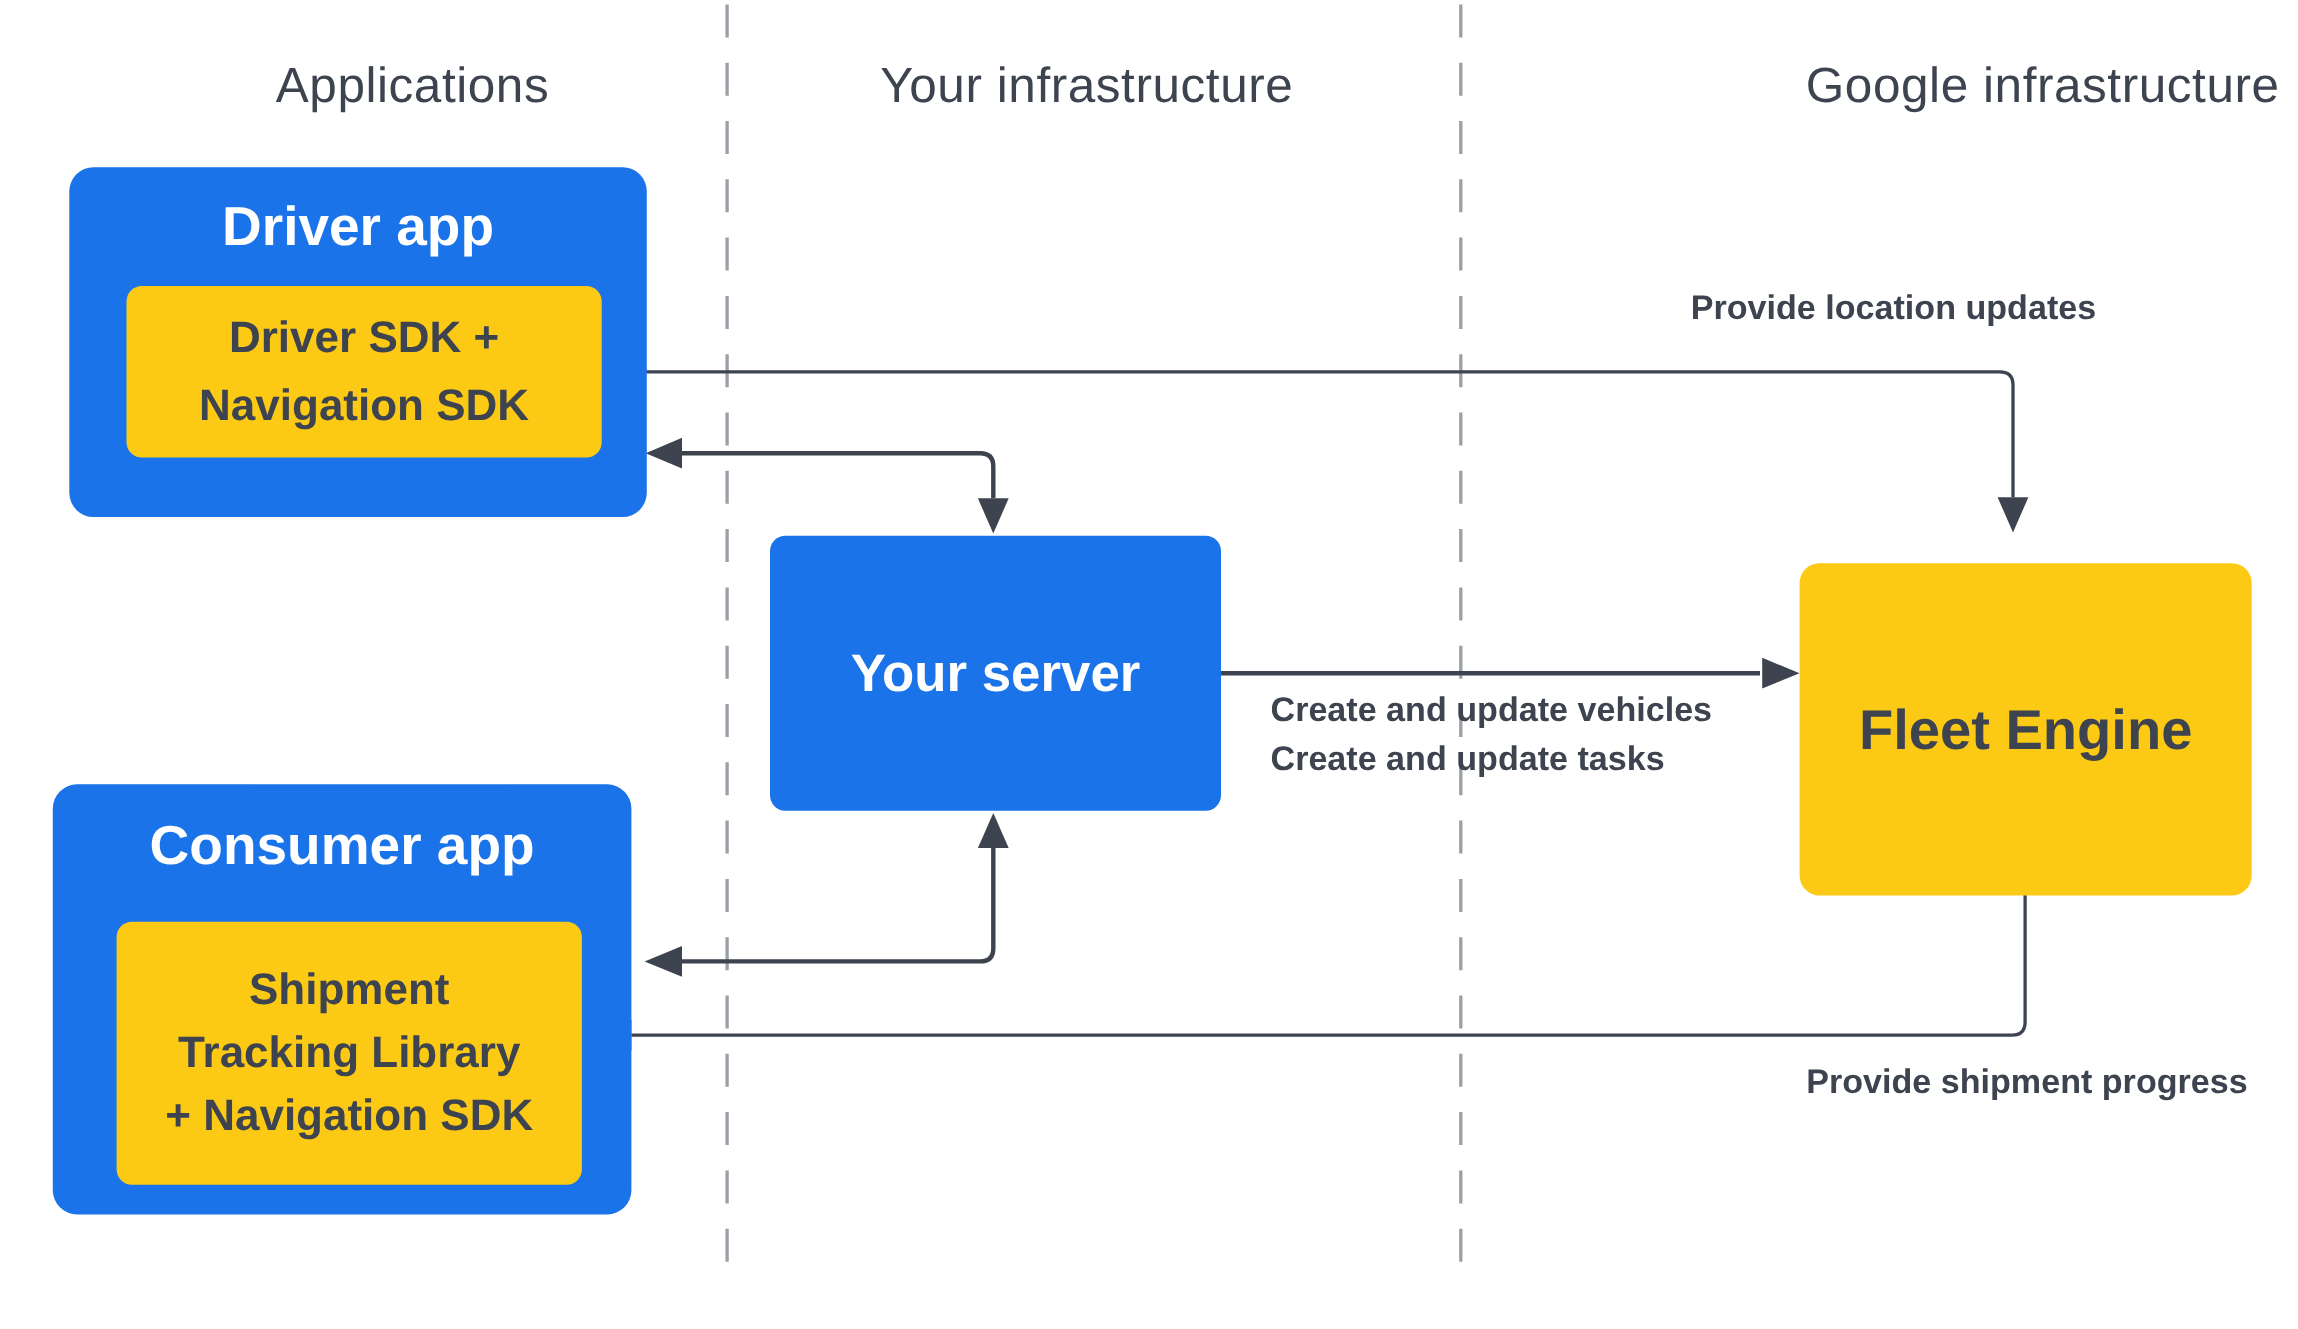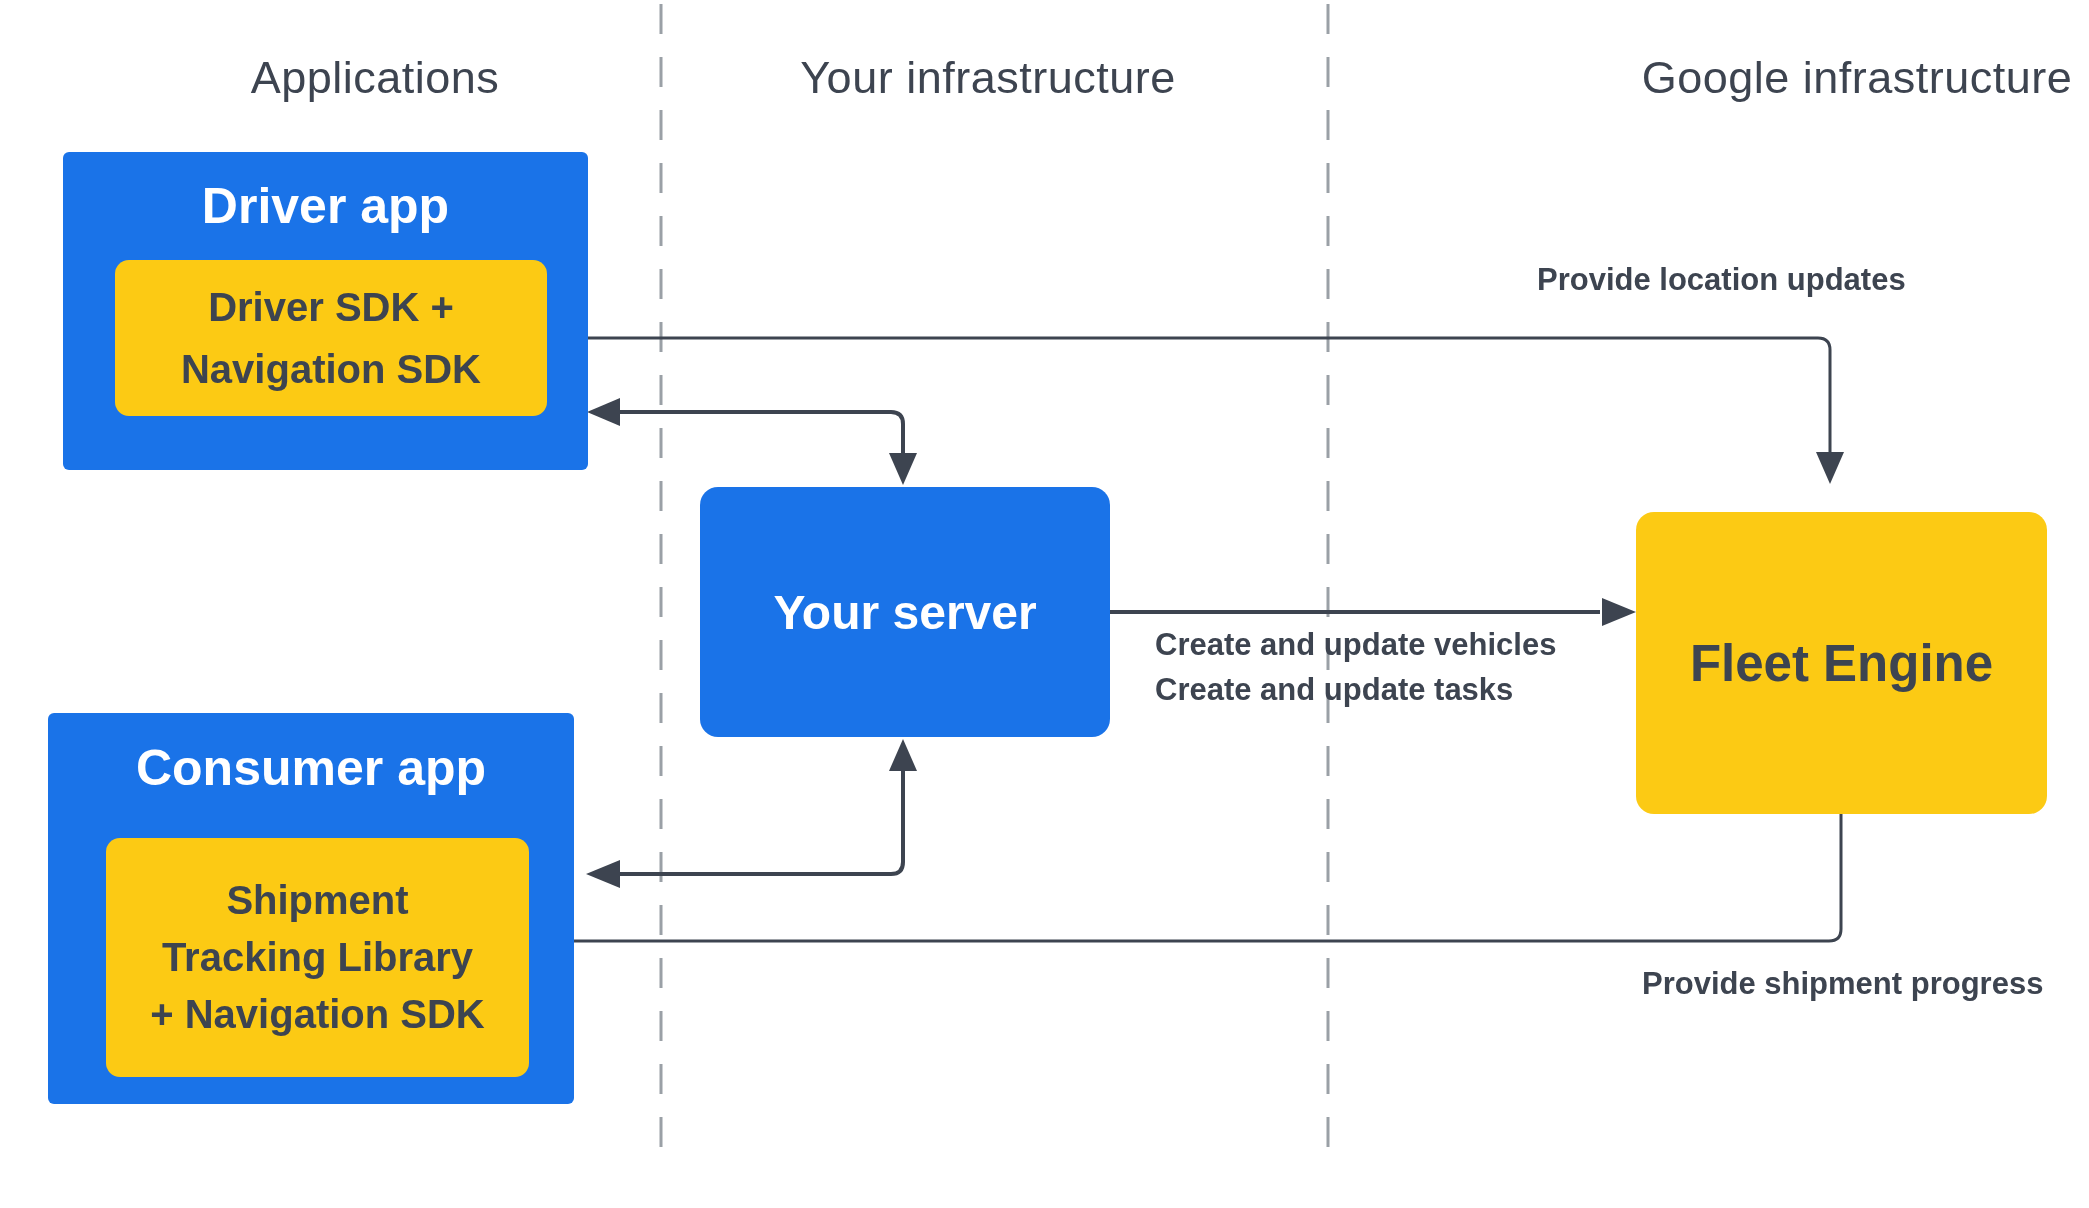--- a/index.html
+++ b/index.html
@@ -29,21 +29,21 @@
   .col-header{
     position:absolute;top:52px;
     font-size:45px;font-weight:400;color:var(--dark);
     text-align:center;letter-spacing:.5px;white-space:nowrap;padding-left:45px;
   }
   #hdr-apps{left:0;width:660px;}
   #hdr-your{left:660px;width:566px;}
   #hdr-google{left:1554px;width:516px;}
   
   .app-box{
-    position:absolute;background:var(--blue);border-radius:6px;
+    position:absolute;background:var(--blue);border-radius:22px;
   }
   #driver-app{left:63px;top:152px;width:525px;height:318px;}
   #consumer-app{left:48px;top:713px;width:526px;height:391px;}
   .app-title{
     position:absolute;left:0;top:0;width:100%;
     display:flex;align-items:center;justify-content:center;
     color:var(--white);font-weight:700;font-size:50px;white-space:nowrap;
   }
   #driver-app .app-title{height:108px;}
   #consumer-app .app-title{height:110px;}
@@ -54,21 +54,21 @@
   }
   #driver-sdk{left:52px;top:108px;width:432px;height:156px;line-height:62px;}
   #consumer-sdk{left:58px;top:110px;width:423px;height:239px;line-height:57px;margin-top:15px;}
   
   .node-box{
     position:absolute;border-radius:18px;
     display:flex;align-items:center;justify-content:center;
     font-weight:700;white-space:nowrap;
   }
   #your-server{left:700px;top:487px;width:410px;height:250px;background:var(--blue);
-    color:var(--white);font-size:48px;}
+    color:var(--white);font-size:48px;border-radius:14px;}
   #fleet-engine{left:1636px;top:484px;width:411px;height:302px;background:var(--yellow);
     color:var(--dark);font-size:51px;margin-top:28px;}
   
   .edge-label{
     position:absolute;font-weight:700;font-size:31px;color:var(--dark);white-space:nowrap;
   }
   #lbl-location{left:1537px;top:262px;}
   #lbl-create{left:1141px;top:622px;line-height:45px;margin-left:14px;}
   #lbl-shipment{left:1642px;top:966px;}
 </style>

